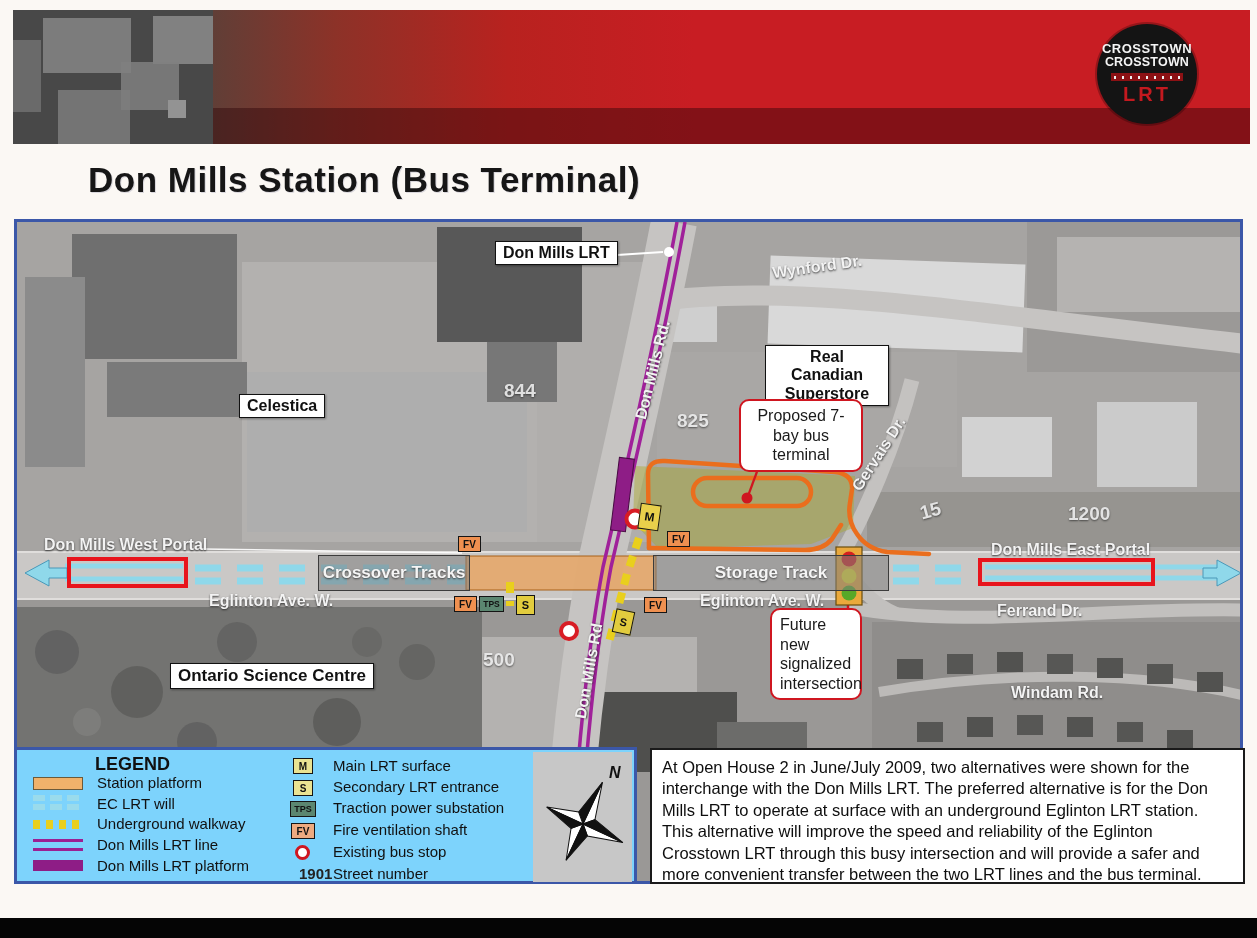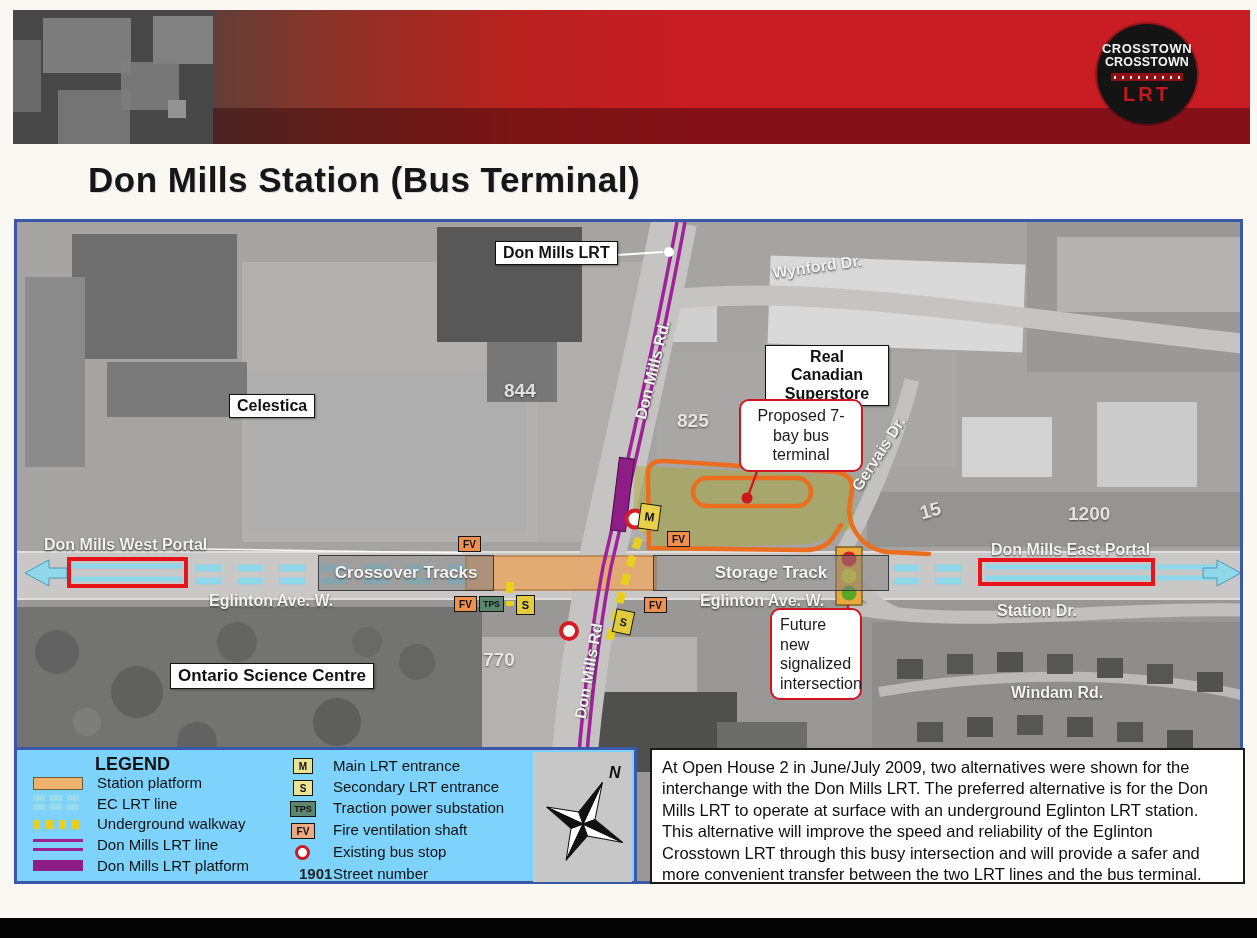--- a/index.html
+++ b/index.html
@@ -225,80 +225,80 @@
         <circle cx="652" cy="30" r="5" fill="#ffffff"></circle>
         <path d="M186,327 L445,331" stroke="rgba(255,255,255,.9)" stroke-width="1.5"></path>
       </g>
 
       <g>
         <circle cx="618" cy="297" r="8.5" fill="#ffffff" stroke="#d81c24" stroke-width="4"></circle>
         <circle cx="552" cy="409" r="8" fill="#ffffff" stroke="#d81c24" stroke-width="4"></circle>
       </g>
     </svg>
 
-    <div class="trk" style="left:301px;top:333px;width:176px;height:36px">
+    <div class="trk" style="left:301px;top:333px;width:152px;height:36px">
       <span>Crossover Tracks</span>
     </div>
     <div class="trk" style="left:636px;top:333px;width:236px;height:36px">
       <span>Storage Track</span>
     </div>
 
     <div class="bl" style="left:478px;top:19px">Don Mills LRT</div>
-    <div class="bl" style="left:212px;top:172px">Celestica</div>
+    <div class="bl" style="left:222px;top:172px">Celestica</div>
     <div class="bl bl-wrap" style="left:748px;top:123px;width:124px">Real Canadian Superstore</div>
     <div class="bl" style="left:153px;top:441px;font-size:17px">Ontario Science Centre</div>
 
     <div class="co" style="left:722px;top:177px;width:124px">Proposed 7-bay bus terminal</div>
     <div class="co co-left" style="left:753px;top:386px;width:92px">Future new signalized intersection</div>
 
     <div class="st" style="left:755px;top:36px;transform:rotate(-8deg)">Wynford Dr.</div>
     <div class="st rot" style="left:636px;top:148px;transform:translate(-50%,-50%) rotate(-76deg)">Don Mills Rd.</div>
     <div class="st rot" style="left:572px;top:449px;transform:translate(-50%,-50%) rotate(-80deg)">Don Mills Rd</div>
     <div class="st rot" style="left:862px;top:232px;transform:translate(-50%,-50%) rotate(-57deg)">Gervais Dr.</div>
     <div class="st" style="left:192px;top:370px">Eglinton Ave. W.</div>
     <div class="st" style="left:683px;top:370px">Eglinton Ave. W.</div>
-    <div class="st" style="left:980px;top:380px">Station Dr.</div>
+    <div class="st" style="left:980px;top:380px">Ferrand Dr.</div>
     <div class="st" style="left:994px;top:462px">Windam Rd.</div>
     <div class="st" style="left:27px;top:314px">Don Mills West Portal</div>
     <div class="st" style="left:974px;top:319px">Don Mills East Portal</div>
 
     <div class="num" style="left:487px;top:158px">844</div>
     <div class="num" style="left:660px;top:188px">825</div>
     <div class="num" style="left:903px;top:278px;transform:rotate(-15deg)">15</div>
     <div class="num" style="left:1051px;top:281px">1200</div>
-    <div class="num" style="left:466px;top:427px">770</div>
+    <div class="num" style="left:466px;top:427px">500</div>
 
     <div class="mk mk-m" style="left:622px;top:282px;transform:rotate(8deg)">M</div>
     <div class="mk mk-s" style="left:499px;top:373px">S</div>
     <div class="mk mk-s" style="left:597px;top:388px;height:24px;transform:rotate(12deg)">S</div>
     <div class="mk mk-tps" style="left:462px;top:374px">TPS</div>
     <div class="mk mk-fv" style="left:441px;top:314px">FV</div>
     <div class="mk mk-fv" style="left:650px;top:309px">FV</div>
     <div class="mk mk-fv" style="left:437px;top:374px">FV</div>
     <div class="mk mk-fv" style="left:627px;top:375px">FV</div>
   </div>
 
   <div class="legend">
     <div class="lg-title">LEGEND</div>
     <div class="lg-swatch sw-platform" style="top:27px"></div>
     <div class="lg-label" style="left:80px;top:24px">Station platform</div>
     <div class="lg-swatch sw-ec" style="top:45px">
         <div></div>
         <div></div>
       </div>
-    <div class="lg-label" style="left:80px;top:45px">EC LRT line</div>
+    <div class="lg-label" style="left:80px;top:45px">EC LRT will</div>
     <div class="lg-swatch sw-walk" style="top:70px"></div>
     <div class="lg-label" style="left:80px;top:65px">Underground walkway</div>
     <div class="lg-swatch sw-dmline" style="top:89px"></div>
     <div class="lg-label" style="left:80px;top:86px">Don Mills LRT line</div>
     <div class="lg-swatch sw-dmplat" style="top:110px"></div>
     <div class="lg-label" style="left:80px;top:107px">Don Mills LRT platform</div>
 
     <div class="lg-mk lg-m" style="left:276px;top:8px">M</div>
-    <div class="lg-label" style="left:316px;top:7px">Main LRT entrance</div>
+    <div class="lg-label" style="left:316px;top:7px">Main LRT surface</div>
     <div class="lg-mk lg-s" style="left:276px;top:30px">S</div>
     <div class="lg-label" style="left:316px;top:28px">Secondary LRT entrance</div>
     <div class="lg-mk lg-tps" style="left:273px;top:51px">TPS</div>
     <div class="lg-label" style="left:316px;top:49px">Traction power substation</div>
     <div class="lg-mk lg-fv" style="left:274px;top:73px">FV</div>
     <div class="lg-label" style="left:316px;top:71px">Fire ventilation shaft</div>
     <div class="lg-circle" style="left:278px;top:95px"></div>
     <div class="lg-label" style="left:316px;top:93px">Existing bus stop</div>
     <div class="lg-1901" style="left:266px;top:115px">1901</div>
     <div class="lg-label" style="left:316px;top:115px">Street number</div>

